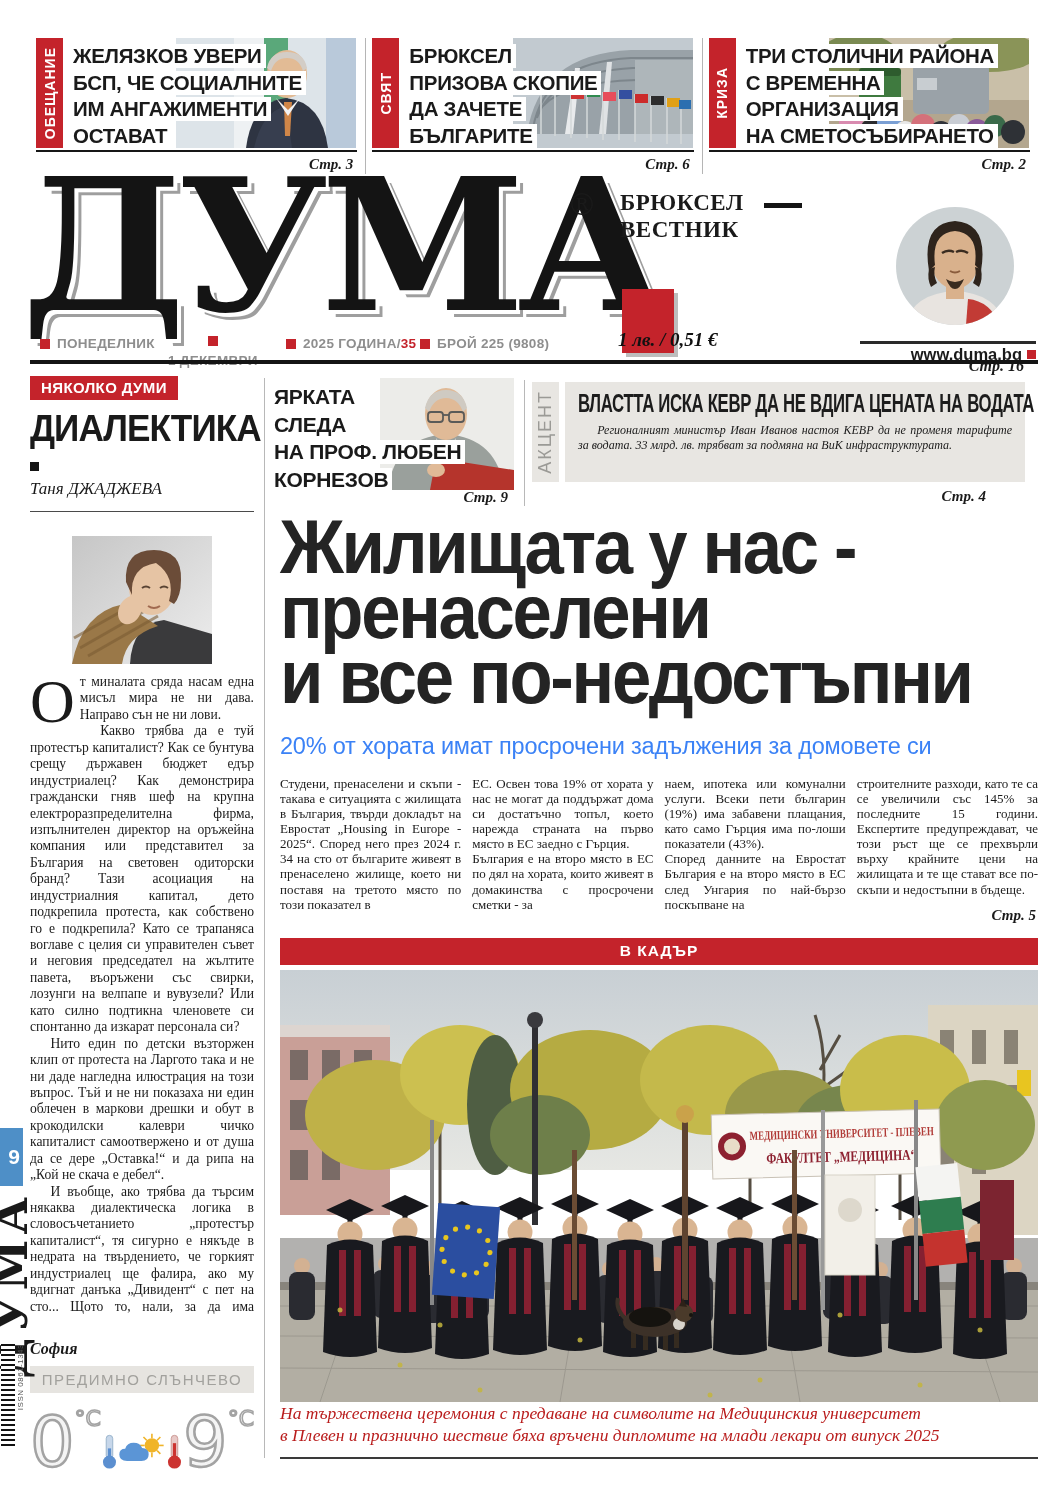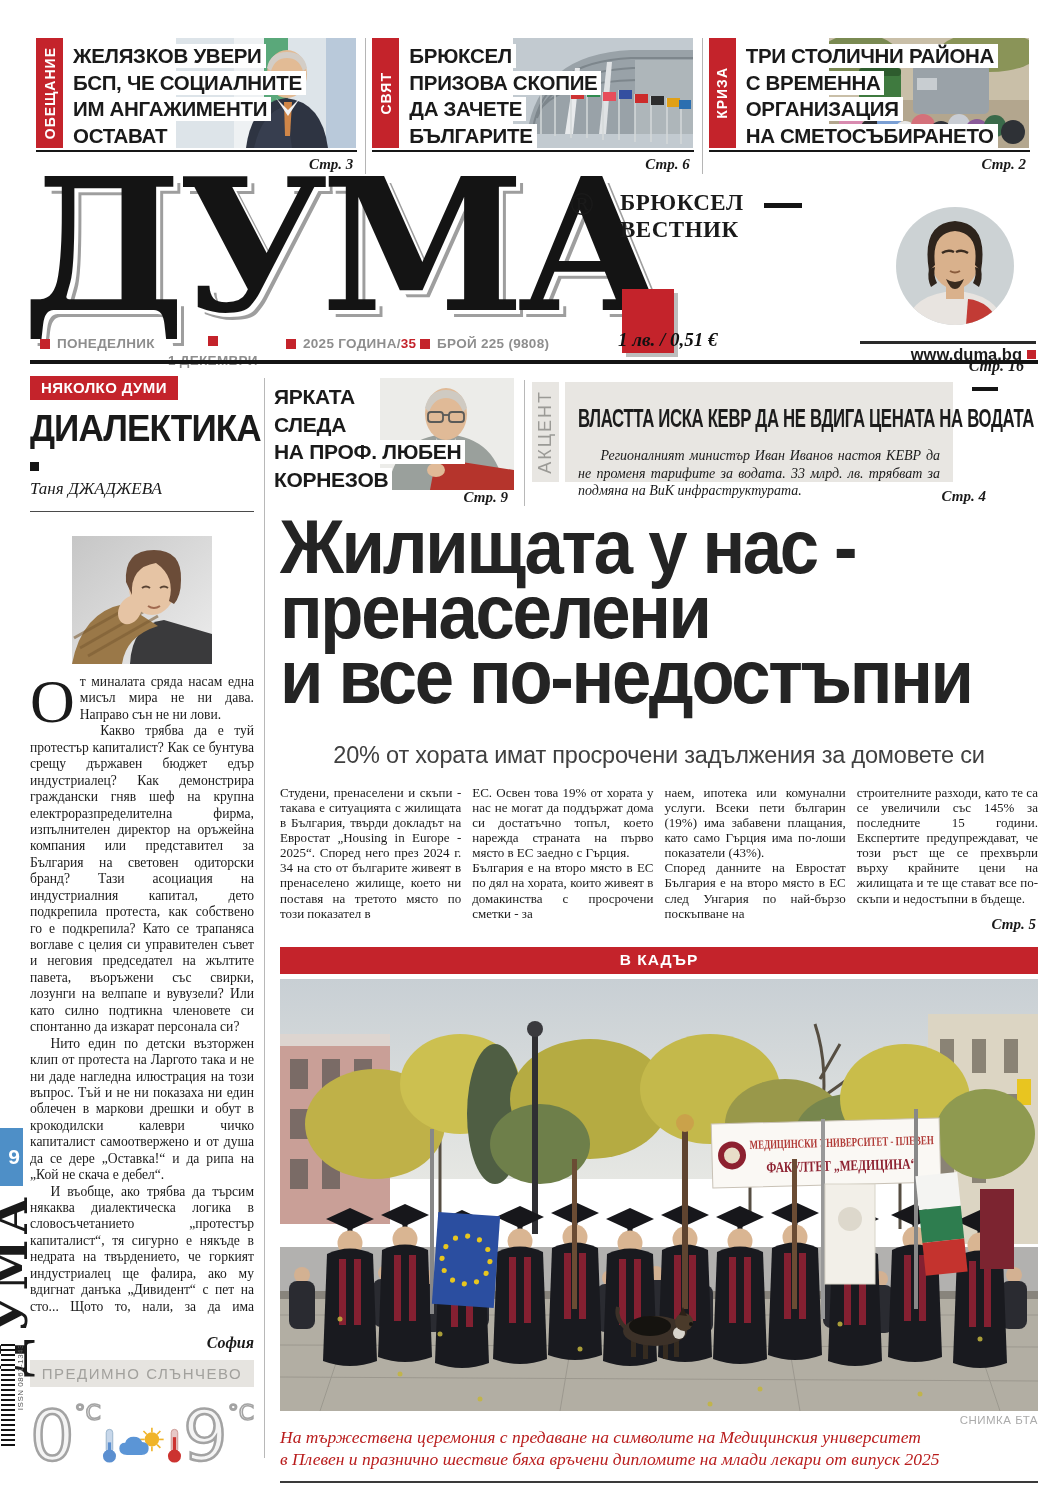--- a/index.html
+++ b/index.html
@@ -67,22 +67,22 @@
   .o-author{font-family:"Liberation Serif",serif;font-style:italic;font-size:17px;margin-top:8px;}
   .o-hr{border-top:1.5px solid #4a4a4a;margin-top:12px;}
   .o-photo{width:140px;height:128px;margin:24px auto 0;}
   .o-photo svg{display:block;width:100%;height:100%;}
   .o-text{margin-top:10px;height:640px;overflow:hidden;font-family:"Liberation Serif",serif;
           font-size:13.6px;line-height:1.21;text-align:justify;}
   .o-text p{margin:0;text-indent:1.5em;}
   .o-text p.nofirst{text-indent:0;}
   .dropcap{float:left;font-family:"Liberation Serif",serif;font-size:62px;line-height:0.8;
            margin:3px 5px 0 0;}
-  .o-city{text-align:right;font-family:"Liberation Serif",serif;font-style:italic;
-          font-weight:bold;font-size:16px;margin-top:20px;}
+  .o-city{text-align:left;font-family:"Liberation Serif",serif;font-style:italic;
+          font-weight:bold;font-size:16px;margin-top:26px;}
   .o-cond{margin-top:8px;background:#e6e4e0;color:#a2a19d;text-align:center;font-size:15px;
           letter-spacing:1.5px;padding:5px 0;}
   .o-temps{margin-top:16px;display:flex;align-items:flex-start;justify-content:space-between;}
   .temp{font-family:"DejaVu Sans",sans-serif;font-size:70px;line-height:0.95;color:#f4f4f4;
         -webkit-text-stroke:2.5px #a3a3a3;}
   .temp .deg{font-size:22px;vertical-align:40px;-webkit-text-stroke:1.5px #a3a3a3;}
   .wicon{margin-top:14px;}
 
   
   .vdiv-left{position:absolute;left:264px;top:378px;width:1px;height:1080px;background:#b8b8b8;}
@@ -97,33 +97,33 @@
   .k-headline span{background:#fff;padding:0 4px 1px 0;box-decoration-break:clone;
                    -webkit-box-decoration-break:clone;}
   .k-page{position:absolute;right:8px;bottom:2px;}
 
   
   .akcent{position:absolute;left:532px;top:382px;width:458px;height:128px;}
   .a-label{position:absolute;left:0;top:0;width:27px;height:100px;background:#e8e6e2;
            display:flex;align-items:center;justify-content:center;}
   .a-label span{writing-mode:vertical-rl;transform:rotate(180deg);color:#9b9a96;font-size:18px;
                 letter-spacing:2px;}
-  .a-box{position:absolute;left:33px;top:0;width:388px;height:100px;background:#e8e6e2;
-         padding:22px 13px;box-sizing:border-box;}
+  .a-box{position:absolute;left:33px;top:0;width:460px;height:100px;background:#e8e6e2;
+         padding:7px 13px;box-sizing:border-box;}
   .a-headline{font-weight:bold;font-size:25px;letter-spacing:-0.5px;color:#1c1c1c;
               transform:scaleX(0.67);transform-origin:0 0;white-space:nowrap;}
-  .a-text{margin-top:14px;font-family:"Liberation Serif",serif;font-style:italic;
-          font-size:14px;line-height:1.25;text-align:justify;text-indent:1.6em;}
+  .a-text{margin-top:5px;font-family:"Liberation Serif",serif;font-style:italic;
+          font-size:12px;line-height:1.25;text-align:justify;text-indent:1.6em;}
   .a-page{position:absolute;right:4px;top:106px;}
 
   
   .lead{position:absolute;left:280px;top:514px;width:758px;}
   .l-h{font-weight:bold;font-size:76px;line-height:65px;letter-spacing:-2.5px;color:#242424;
        white-space:nowrap;transform:scaleX(0.93);transform-origin:0 0;}
-  .l-sub{margin-top:33px;font-size:23.5px;color:#404040;letter-spacing:-0.2px;text-align:center;}
+  .l-sub{margin-top:24px;font-size:23.5px;color:#3b82f6;letter-spacing:-0.2px;}
   .l-cols{position:relative;margin-top:16px;display:flex;gap:11px;height:148px;overflow:hidden;}
   .l-col{flex:1;font-family:"Liberation Serif",serif;font-size:13px;line-height:1.16;
          text-align:justify;white-space:pre-line;}
   .l-page{position:absolute;right:2px;bottom:0;background:#fff;padding-left:8px;}
 
   .inframe-bar{margin-top:14px;background:#c4232b;color:#fff;text-align:center;font-weight:bold;
                font-size:15.5px;letter-spacing:1px;padding:4px 0 5px;}
   .photo-big{display:block;margin-top:5px;width:758px;height:432px;}
   .credit{text-align:right;color:#ababab;font-size:11.5px;margin-top:3px;letter-spacing:0.5px;}
   .caption{margin-top:1px;font-family:"Liberation Serif",serif;font-style:italic;font-size:17.5px;
@@ -594,21 +594,20 @@
         <circle cx="300" cy="370" r="2.5"></circle>
           <circle cx="480" cy="410" r="2.5"></circle>
           <circle cx="560" cy="345" r="2.5"></circle>
         <circle cx="640" cy="415" r="2.5"></circle>
           <circle cx="700" cy="360" r="2.5"></circle>
           <circle cx="430" cy="425" r="2.5"></circle>
         <circle cx="160" cy="355" r="2.5"></circle>
       </g>
     </svg>
 
-    <div class="credit">СНИМКА БТА</div>
     <div class="caption pre">На тържествена церемония с предаване на символите на Медицинския университет
 в Плевен и празнично шествие  бяха връчени дипломите на млади лекари от випуск 2025</div>
     <div class="bottom-rule"></div>
   </div>
 
   <div class="spine-tab">9</div>
   <div class="spine-title">ДУМА</div>
   <div class="spine-bar"></div>
   <div class="spine-issn">ISSN 0861-1343</div>
 

